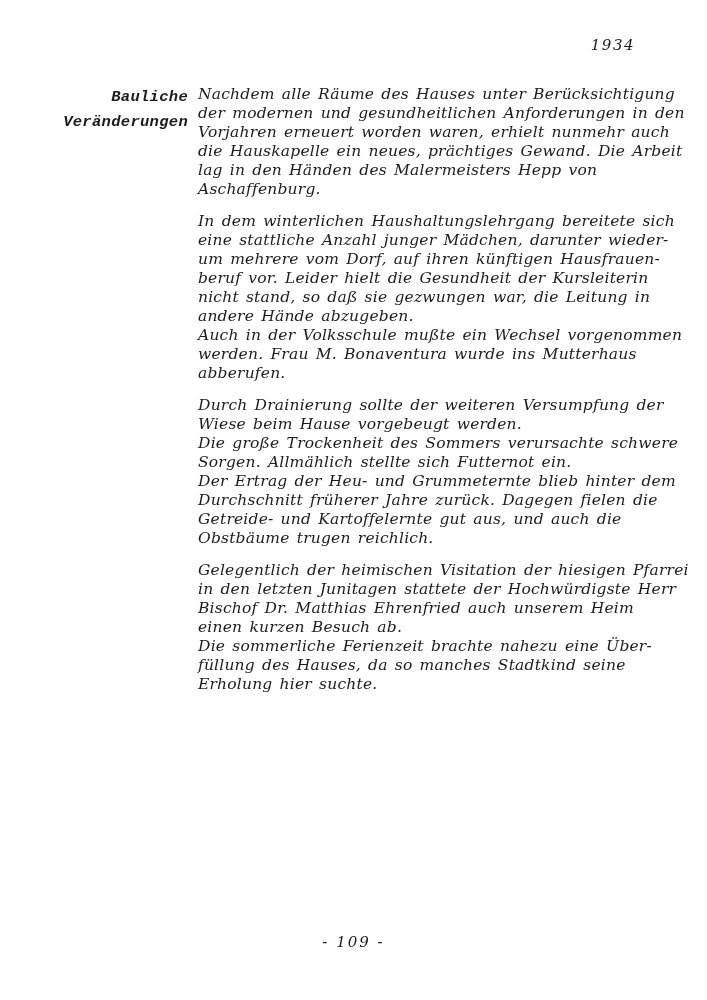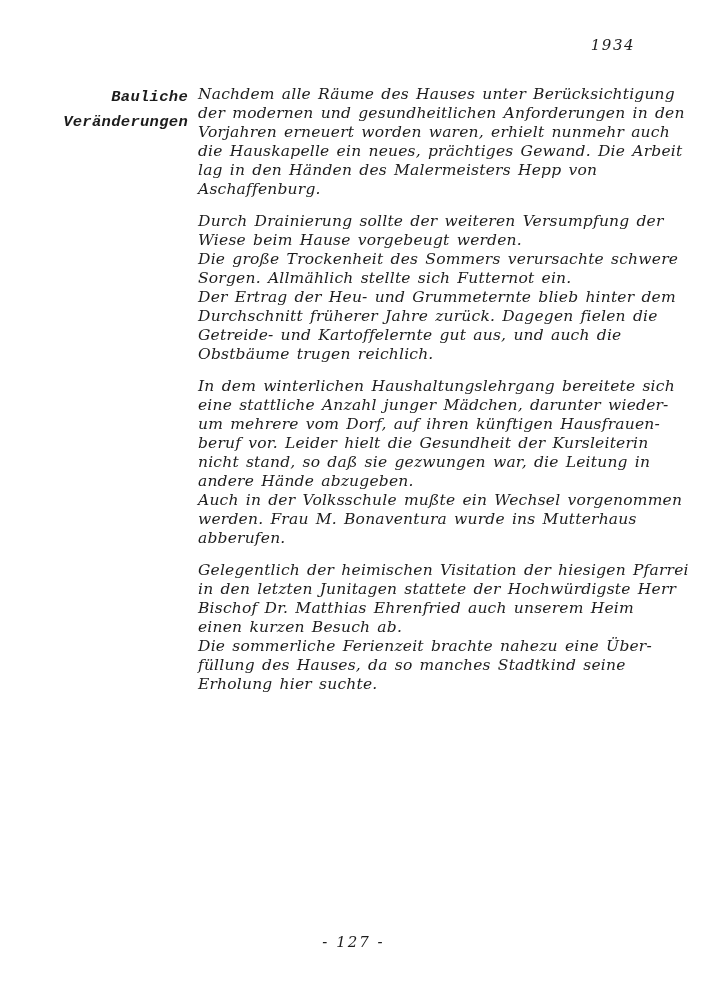--- a/index.html
+++ b/index.html
@@ -73,41 +73,41 @@
   <div class="margin-heading">Bauliche
 Veränderungen</div>
 
   <div class="body-column">
     <p>Nachdem alle Räume des Hauses unter Berücksichtigung
 der modernen und gesundheitlichen Anforderungen in den
 Vorjahren erneuert worden waren, erhielt nunmehr auch
 die Hauskapelle ein neues, prächtiges Gewand. Die Arbeit
 lag in den Händen des Malermeisters Hepp von
 Aschaffenburg.</p>
-    <p>Durch Drainierung sollte der weiteren Versumpfung der
-Wiese beim Hause vorgebeugt werden.
-Die große Trockenheit des Sommers verursachte schwere
-Sorgen. Allmählich stellte sich Futternot ein.
-Der Ertrag der Heu- und Grummeternte blieb hinter dem
-Durchschnitt früherer Jahre zurück. Dagegen fielen die
-Getreide- und Kartoffelernte gut aus, und auch die
-Obstbäume trugen reichlich.</p>
     <p>In dem winterlichen Haushaltungslehrgang bereitete sich
 eine stattliche Anzahl junger Mädchen, darunter wieder-
 um mehrere vom Dorf, auf ihren künftigen Hausfrauen-
 beruf vor. Leider hielt die Gesundheit der Kursleiterin
 nicht stand, so daß sie gezwungen war, die Leitung in
 andere Hände abzugeben.
 Auch in der Volksschule mußte ein Wechsel vorgenommen
 werden. Frau M. Bonaventura wurde ins Mutterhaus
 abberufen.</p>
+    <p>Durch Drainierung sollte der weiteren Versumpfung der
+Wiese beim Hause vorgebeugt werden.
+Die große Trockenheit des Sommers verursachte schwere
+Sorgen. Allmählich stellte sich Futternot ein.
+Der Ertrag der Heu- und Grummeternte blieb hinter dem
+Durchschnitt früherer Jahre zurück. Dagegen fielen die
+Getreide- und Kartoffelernte gut aus, und auch die
+Obstbäume trugen reichlich.</p>
     <p>Gelegentlich der heimischen Visitation der hiesigen Pfarrei
 in den letzten Junitagen stattete der Hochwürdigste Herr
 Bischof Dr. Matthias Ehrenfried auch unserem Heim
 einen kurzen Besuch ab.
 Die sommerliche Ferienzeit brachte nahezu eine Über-
 füllung des Hauses, da so manches Stadtkind seine
 Erholung hier suchte.</p>
   </div>
 
-  <div class="page-number">- 127 -</div>
+  <div class="page-number">- 109 -</div>
 
 </div>
 
 </body></html>

